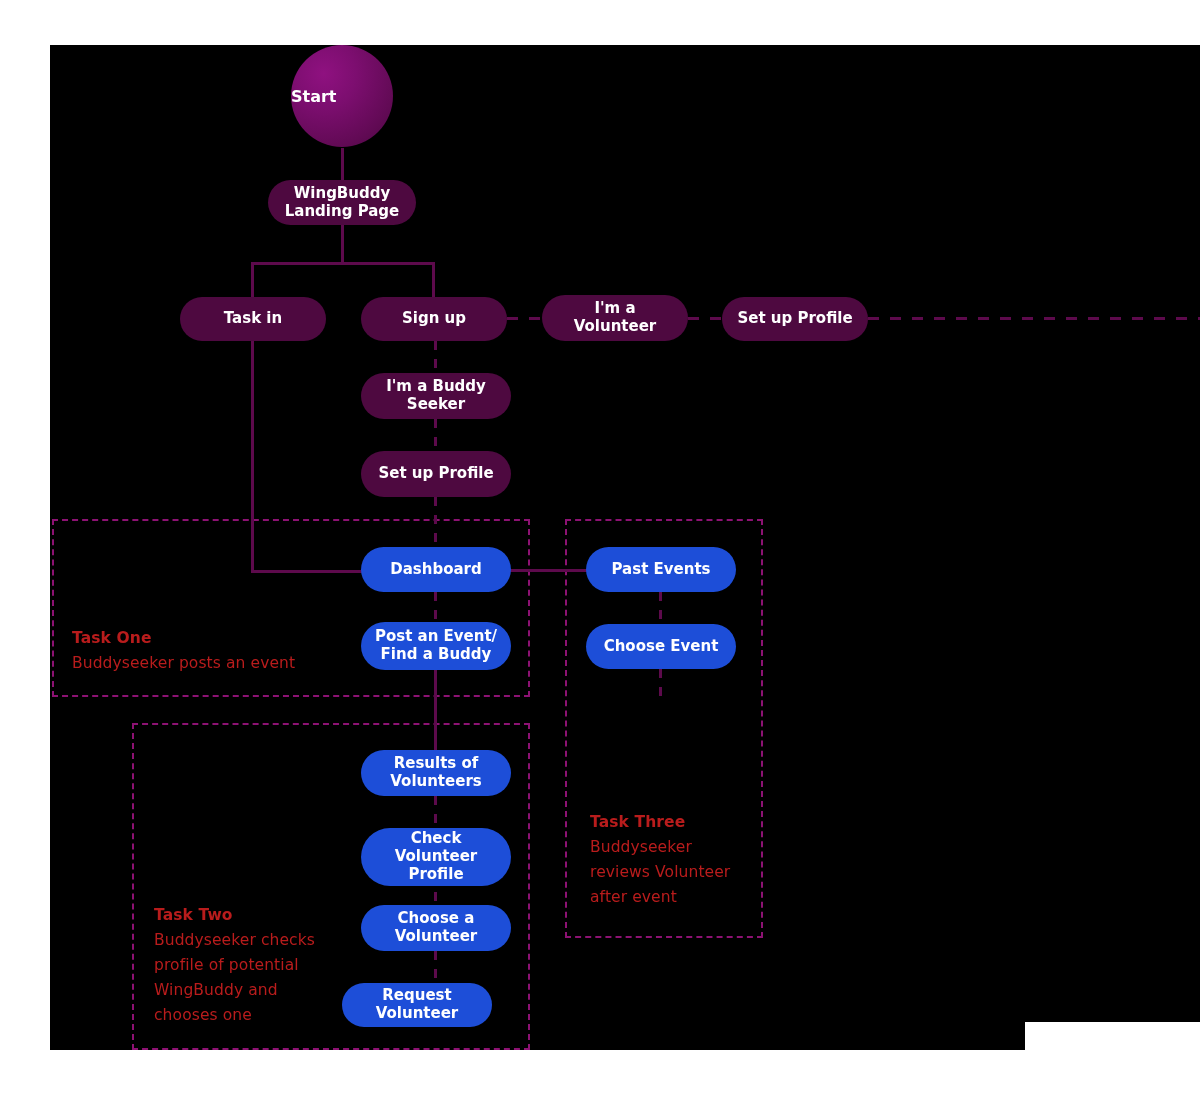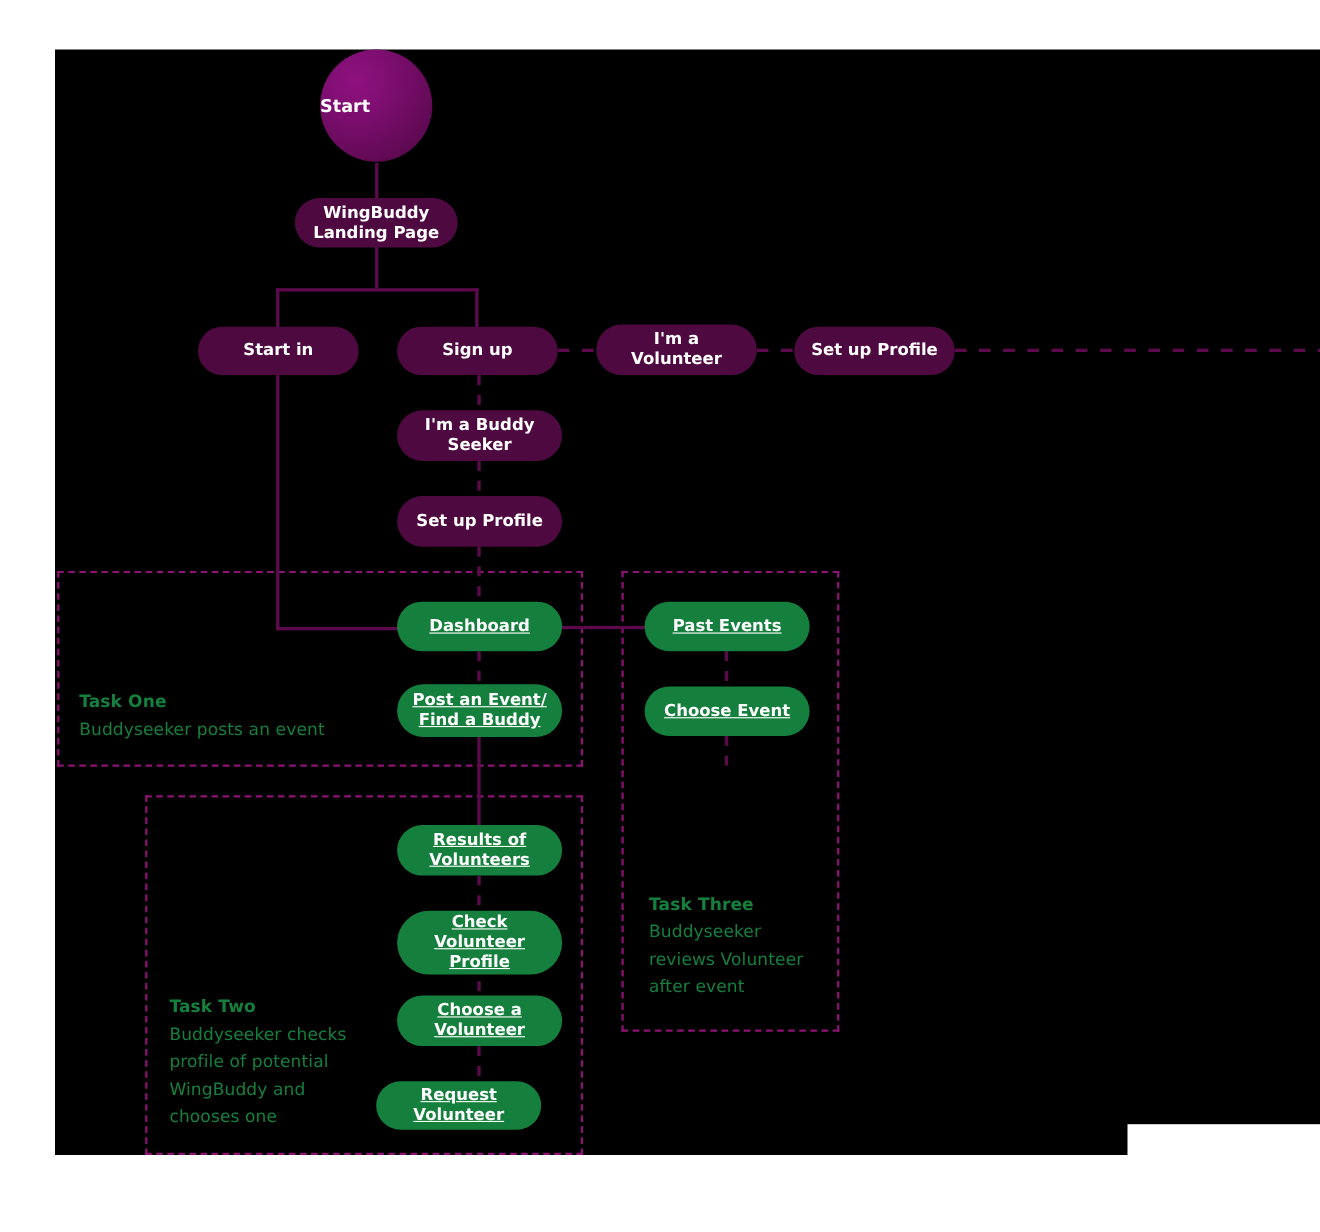--- a/index.html
+++ b/index.html
@@ -56,21 +56,21 @@
   }
 
   
   .task-box {
     position: absolute;
     border: 2px dashed #8d1273;
     box-sizing: border-box;
   }
   .task-label {
     position: absolute;
-    color: #15803d;
+    color: #b91c1c;
     font-size: 15.5px;
     line-height: 1.62;
     letter-spacing: 0.1px;
   }
   .task-label .task-title {
     display: block;
     font-weight: 700;
   }
   .task-label .task-desc {
     display: block;
@@ -86,21 +86,21 @@
     justify-content: center;
     text-align: center;
     color: #ffffff;
     font-weight: 700;
     font-size: 15px;
     line-height: 1.18;
     border-radius: 999px;
     padding: 0 10px;
   }
   .node.dark { background: #4e0940; }
-  .node.bright { background: #15803d; text-decoration: underline; }
+  .node.bright { background: #1d4ed8; }
 
   .node-start {
     position: absolute;
     width: 102px;
     height: 102px;
     border-radius: 50%;
     background: radial-gradient(circle at 32% 28%, #8f1180 0%, #7d0e70 32%, #620a55 72%, #4a0740 100%);
     display: flex;
     align-items: center;
     justify-content: flex-start;
@@ -159,21 +159,21 @@
 
   <div class="dash-v" style="left:659px; top:669px; height:32px;"></div>
 
   <div class="node-start" style="left:291px; top:45px;">
     <span>Start</span>
   </div>
 
   <div class="node dark" style="left:268px; top:180px; width:148px; height:45px; white-space:pre-line;">WingBuddy
 Landing Page</div>
 
-  <div class="node dark" style="left:180px; top:297px; width:146px; height:44px;">Start in</div>
+  <div class="node dark" style="left:180px; top:297px; width:146px; height:44px;">Task in</div>
 
   <div class="node dark" style="left:361px; top:297px; width:146px; height:44px;">Sign up</div>
 
   <div class="node dark" style="left:542px; top:295px; width:146px; height:46px; white-space:pre-line;">I'm a
 Volunteer</div>
 
   <div class="node dark" style="left:722px; top:297px; width:146px; height:44px;">Set up Profile</div>
 
   <div class="node dark" style="left:361px; top:373px; width:150px; height:46px; white-space:pre-line;">I'm a Buddy
 Seeker</div>

